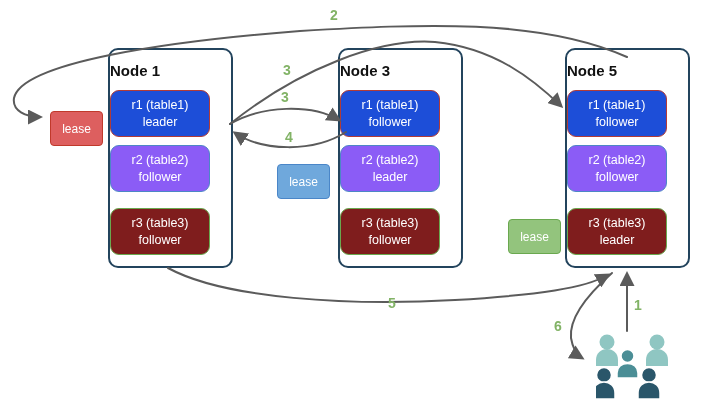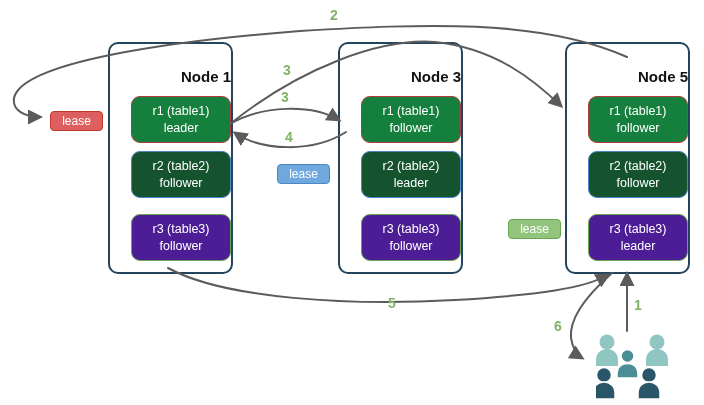--- a/index.html
+++ b/index.html
@@ -5,50 +5,50 @@
   html, body { margin: 0; padding: 0; }
   .canvas {
     position: relative;
     width: 704px; height: 405px;
     background: #ffffff;
     overflow: hidden;
     font-family: "Liberation Sans", sans-serif;
   }
   .node {
     position: absolute;
-    top: 42px;
+    top: 48px;
     width: 121px; height: 206px;
     background: #ffffff;
     border: 2px solid #23445d;
     border-radius: 10px;
-    display: flex; flex-direction: column; align-items: flex-end;
-    padding-top: 22px;
+    display: flex; flex-direction: column; align-items: flex-start;
+    padding-top: 10px;
     box-sizing: content-box;
     z-index: 1;
   }
   .node-title {
     font-size: 15px; font-weight: bold; color: #111111;
     height: 22px; line-height: 22px;
   }
   .replica {
     width: 100px; height: 47px;
     border-radius: 9px;
     margin-top: 8px;
     display: flex; flex-direction: column;
     align-items: center; justify-content: center;
     color: #ffffff; font-size: 12.5px; line-height: 1.3;
     text-align: center;
     box-sizing: border-box;
   }
-  .replica.red   { background: #15803d; border: 1.5px solid #b23b37; }
-  .replica.blue  { background: #14532d; border: 1.5px solid #4d86c6; }
-  .replica.green { background: #4c1d95; border: 1.5px solid #6aa84f; margin-top: 16px; }
+  .replica.red   { background: #1d4ed8; border: 1.5px solid #b23b37; }
+  .replica.blue  { background: #8b5cf6; border: 1.5px solid #4d86c6; }
+  .replica.green { background: #7f1d1d; border: 1.5px solid #6aa84f; margin-top: 16px; }
   .lease {
     position: absolute;
-    width: 53px; height: 20px;
+    width: 53px; height: 35px;
     border-radius: 4px;
     color: #ffffff; font-size: 12px;
     display: flex; align-items: center; justify-content: center;
     z-index: 4;
     box-sizing: border-box;
     text-align: right;
   }
   .lease.red   { background: #dd5f5f; border: 1px solid #c0392b; left: 50px;  top: 111px; }
   .lease.blue  { background: #6fa8dc; border: 1px solid #4a86c8; left: 277px; top: 164px; }
   .lease.green { background: #93c47d; border: 1px solid #6aa84f; left: 508px; top: 219px; }

